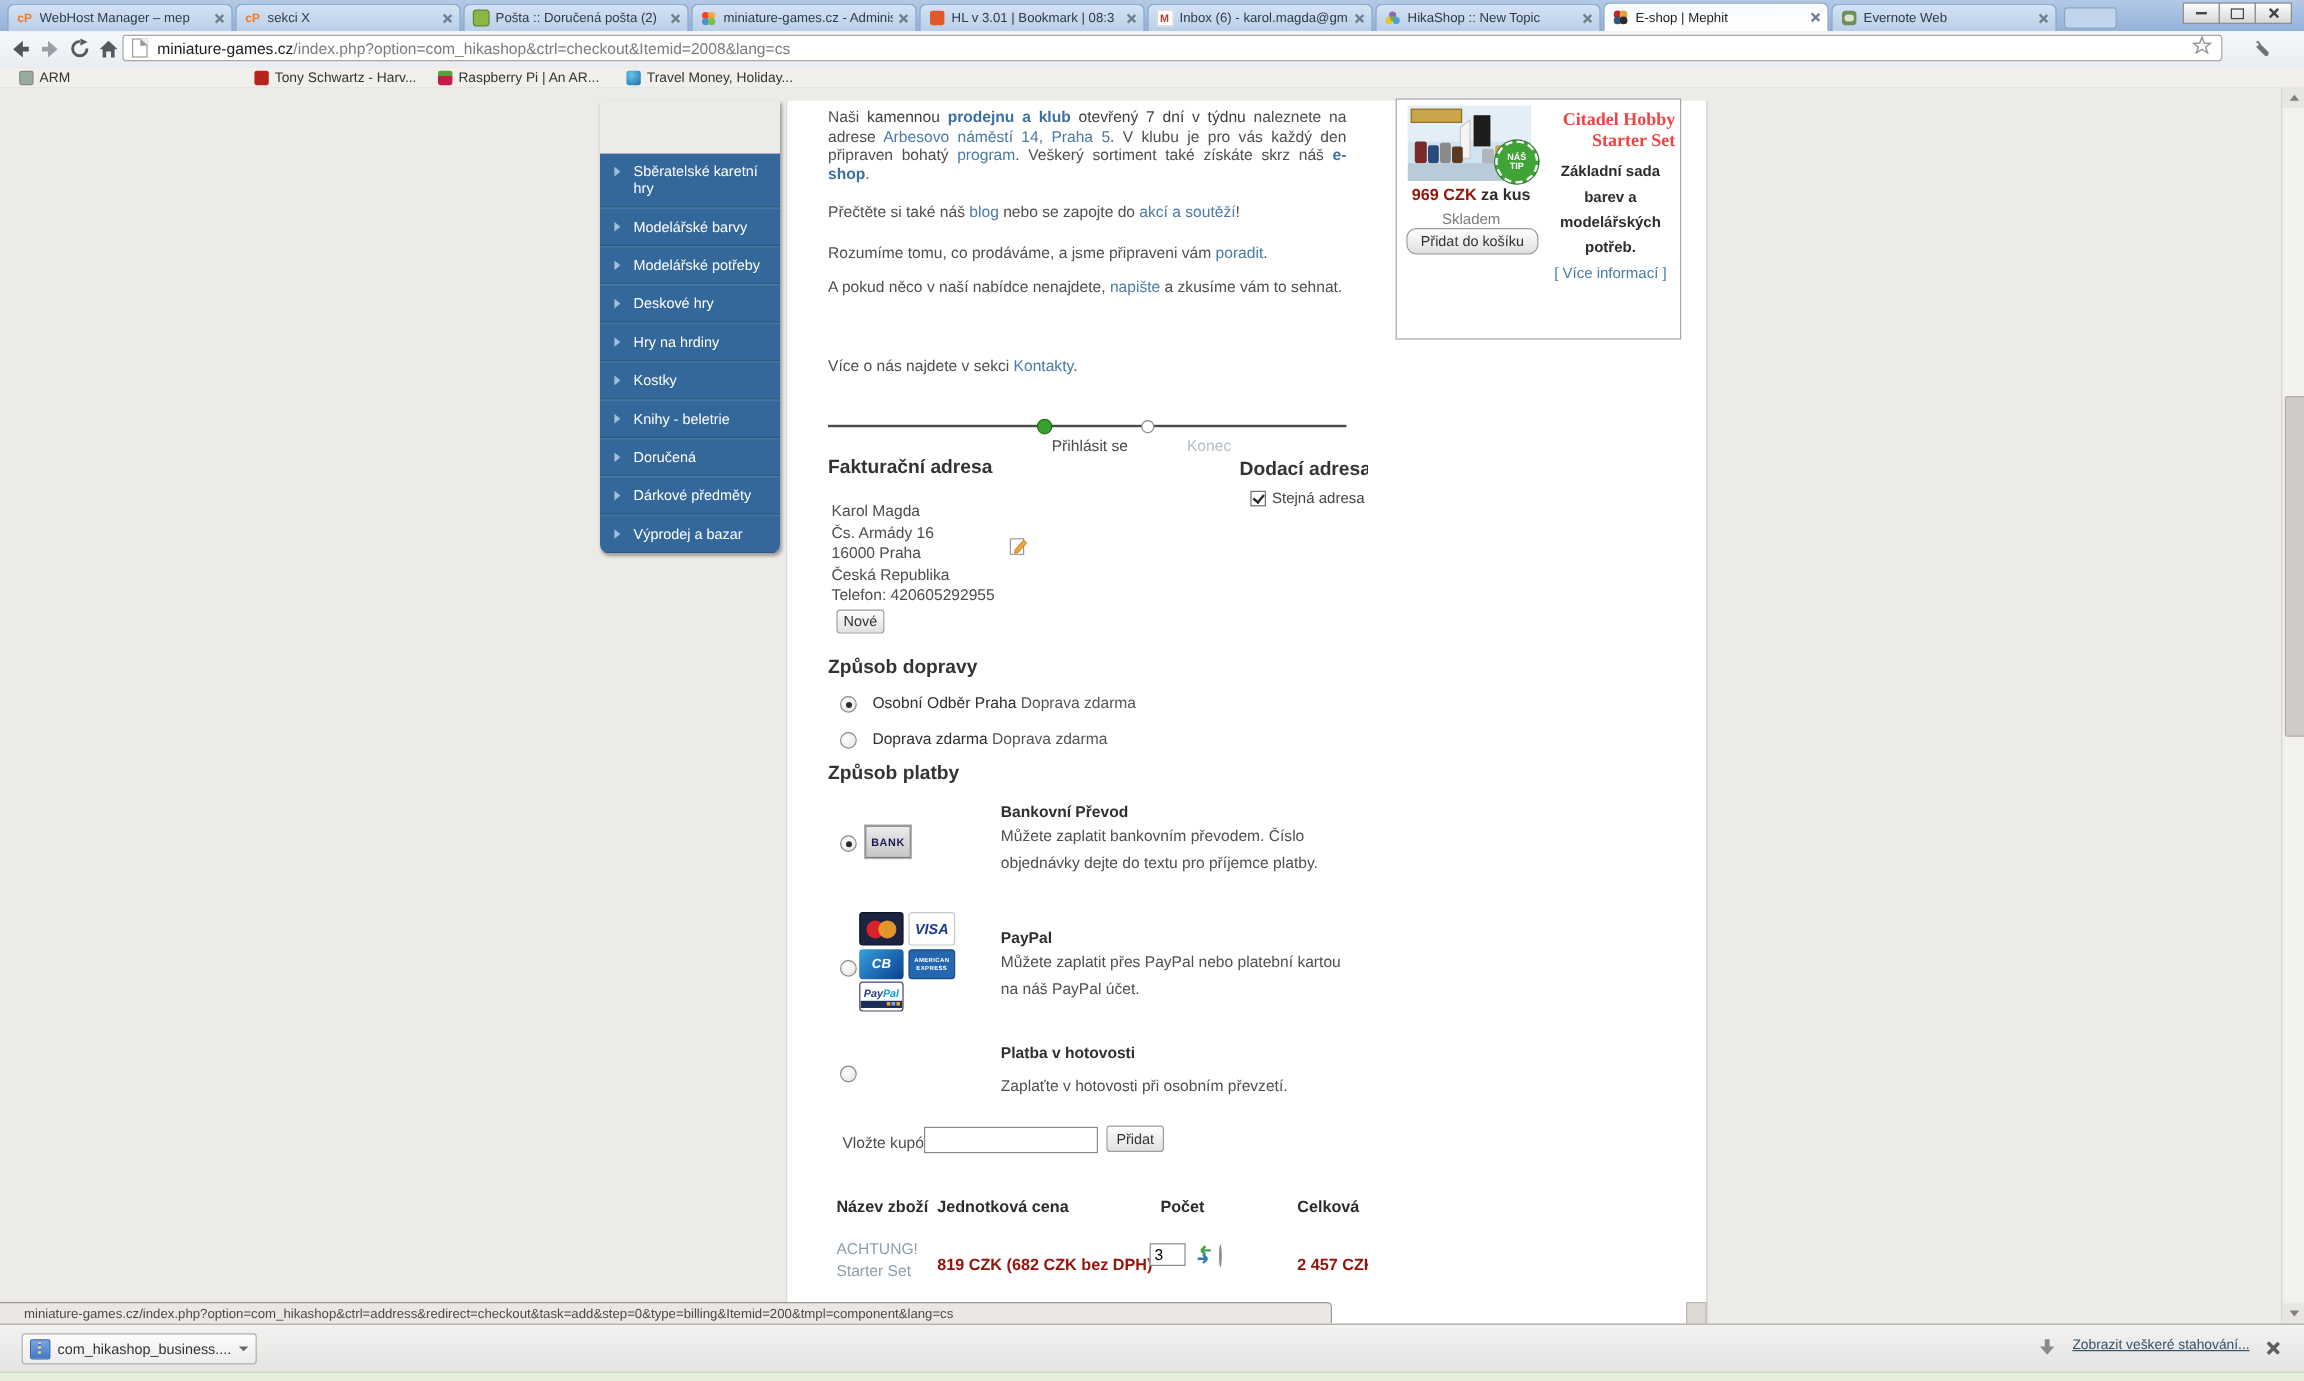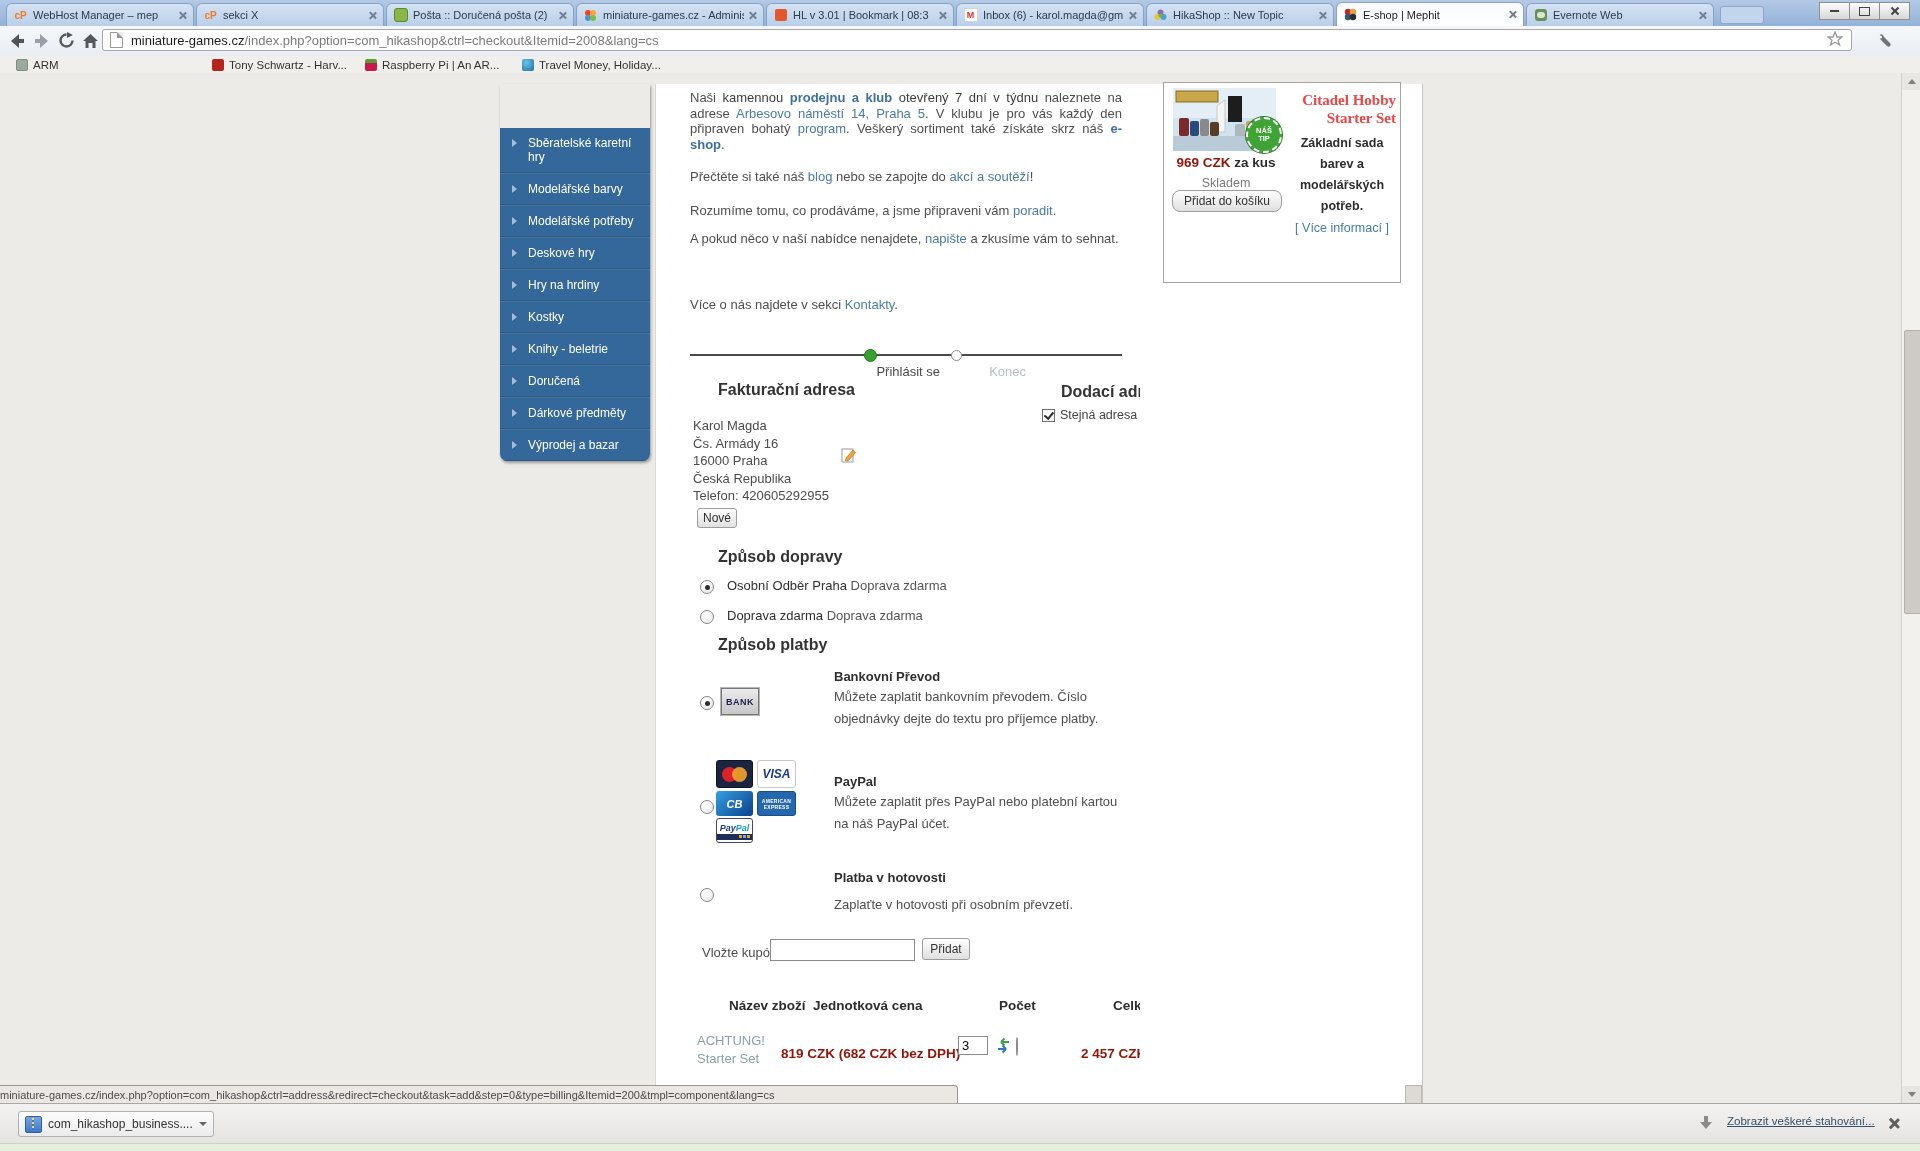--- a/index.html
+++ b/index.html
@@ -71,21 +71,21 @@
   .side-arr{position:absolute;left:12px;top:11px;width:0;height:0;
     border-left:5px solid #9fc0d8;border-top:4px solid transparent;border-bottom:4px solid transparent;}
 
   
   .main{position:absolute;left:690px;top:11px;width:450px;height:1008px;overflow:hidden;background:#fff;}
   .para{position:absolute;width:432px;font-size:13px;line-height:15.5px;color:#4f4f4f;margin:0;}
   .j{text-align:justify;}
   .b{font-weight:normal;color:#3e3e3e;}
   .lk{color:#4a7aa8;cursor:pointer;}
   .blk{color:#3c70a0;font-weight:bold;cursor:pointer;}
-  .h2{position:absolute;font-size:16px;font-weight:bold;color:#333;white-space:nowrap;margin-left:28px;}
+  .h2{position:absolute;font-size:16px;font-weight:bold;color:#333;white-space:nowrap;}
   .progress-line{position:absolute;left:0;top:270px;width:432px;height:2px;background:#4a4a4a;}
   .dot-g{position:absolute;left:174px;top:265px;width:11px;height:11px;border-radius:50%;
     background:#38a02f;border:1px solid #1f7519;}
   .dot-w{position:absolute;left:261px;top:266px;width:9px;height:9px;border-radius:50%;
     background:#fff;border:1px solid #8a8a8a;}
   .step-lab{position:absolute;top:280px;width:140px;text-align:right;font-size:13px;}
   .addr{position:absolute;left:3px;top:333px;font-size:13px;line-height:17.6px;color:#4d4d4d;}
   .btn{display:inline-block;background:linear-gradient(#fefefe,#e0e0e0);border:1px solid #9d9d9d;
     border-radius:3px;color:#333;font-size:12px;text-align:center;cursor:pointer;}
   .radio{position:absolute;width:12px;height:12px;border-radius:50%;border:1px solid #8a8a8a;
@@ -107,21 +107,21 @@
   .c-cb{left:26px;top:707px;width:37px;height:25px;background:linear-gradient(135deg,#35a0e0,#0a3f8e);
     color:#fff;font-weight:bold;font-style:italic;font-size:11px;}
   .c-amex{left:67px;top:707px;width:39px;height:25px;background:#2567af;border:1px solid #1b4c85;
     flex-direction:column;color:#fff;font-size:5px;line-height:6px;text-align:center;font-weight:bold;letter-spacing:.3px;}
   .c-pp{left:26px;top:734px;width:37px;height:25px;background:#fff;border:1px solid #44446e;flex-direction:column;}
   .c-pp .pp-t{font-size:9px;font-weight:bold;font-style:italic;line-height:12px;}
   .c-pp .pp-strip{width:100%;height:6px;background:#1e2d5a;display:flex;align-items:center;justify-content:flex-end;gap:1px;padding-right:2px;box-sizing:border-box;}
   .c-pp .tick{width:3px;height:3px;background:#f1a129;}
   .c-pp .tick.b{background:#6ab0e8;}
   .field{background:#fff;border:1px solid #8a8a8a;font-size:13px;box-sizing:border-box;position:absolute;padding:0 3px;}
-  .th{position:absolute;font-size:13.5px;font-weight:bold;color:#2c2c2c;white-space:nowrap;margin-left:32px;}
+  .th{position:absolute;font-size:13.5px;font-weight:bold;color:#2c2c2c;white-space:nowrap;}
   .prod-link{position:absolute;font-size:13px;color:#8b9fae;line-height:18px;cursor:pointer;}
   .price-red{position:absolute;font-size:13.5px;font-weight:bold;color:#931409;white-space:nowrap;}
   .iconbtn{position:absolute;cursor:pointer;}
   .del-ico{width:15px;height:15px;border-radius:50%;background:#a2a2a2;border:1px solid #8c8c8c;position:relative;}
   .del-ico::before,.del-ico::after{content:"";position:absolute;left:6.5px;top:3px;width:2px;height:9px;background:#fff;}
   .del-ico::before{transform:rotate(45deg);} .del-ico::after{transform:rotate(-45deg);}
   .cbx{position:absolute;width:11px;height:11px;border:1px solid #6f6f6f;background:#fff;}
   .cbx::after{content:"";position:absolute;left:2.5px;top:0px;width:3.5px;height:7px;
     border:solid #2d2d2d;border-width:0 2px 2px 0;transform:rotate(40deg);}
 
@@ -140,23 +140,23 @@
     border:2px dashed #fff;box-shadow:0 0 0 1px #2e7d27;color:#fff;font-size:7.5px;font-weight:bold;
     display:flex;flex-direction:column;align-items:center;justify-content:center;line-height:8px;z-index:3;}
 
   
   .sb-main{position:absolute;left:1901px;top:0;width:19px;height:1030px;background:#f2f1ee;border-left:1px solid #d2d0cc;}
   .sb-btn{position:absolute;left:0;width:19px;height:17px;background:#e8e6e2;display:flex;align-items:center;justify-content:center;}
   .tri-up{width:0;height:0;border-bottom:5px solid #807e7a;border-left:4px solid transparent;border-right:4px solid transparent;}
   .tri-dn{width:0;height:0;border-top:5px solid #807e7a;border-left:4px solid transparent;border-right:4px solid transparent;}
   .sb-thumb{position:absolute;left:2px;top:257px;width:15px;height:282px;background:#cecbc7;border:1px solid #b3b0ac;border-radius:2px;}
   .inner-thumb{position:absolute;left:1405px;top:1012px;width:15px;height:17px;background:#dddad6;border:1px solid #bcb9b5;}
-  .status-tip{position:absolute;left:0;top:1012px;width:958px;height:18px;background:#ebe8e4;
+  .status-tip{position:absolute;left:0;top:1012px;width:1110px;height:18px;background:#ebe8e4;
     border-top:1px solid #9a968f;border-right:1px solid #9a968f;border-radius:0 4px 0 0;
-    font-size:11px;color:#4a4a4a;line-height:18px;padding-left:0;box-sizing:border-box;white-space:nowrap;overflow:hidden;}
+    font-size:11px;color:#4a4a4a;line-height:18px;padding-left:20px;box-sizing:border-box;white-space:nowrap;overflow:hidden;}
   .shelf{position:absolute;left:0;top:1103px;width:1920px;height:40px;
     background:linear-gradient(#f3f2f1,#e5e3e1);border-top:1px solid #a9a7a4;}
   .dl-btn{position:absolute;left:18px;top:7px;height:26px;width:196px;background:linear-gradient(#fdfdfd,#ebebeb);
     border:1px solid #b3b1ae;border-radius:3px;display:flex;align-items:center;padding:0 6px;box-sizing:border-box;cursor:pointer;}
   .zip-ico{width:15px;height:15px;background:linear-gradient(#7aa6e0,#3f77c9);border:1px solid #2d5fa8;
     border-radius:2px;margin-right:6px;position:relative;}
   .zip-ico::after{content:"";position:absolute;left:6px;top:1px;width:2px;height:12px;
     background:repeating-linear-gradient(#f5d66b 0 2px,#3f77c9 2px 4px);}
   .dl-label{font-size:12px;color:#333;white-space:nowrap;overflow:hidden;flex:1;}
   .dl-caret{width:0;height:0;border-top:4px solid #666;border-left:4px solid transparent;border-right:4px solid transparent;margin-left:6px;}

